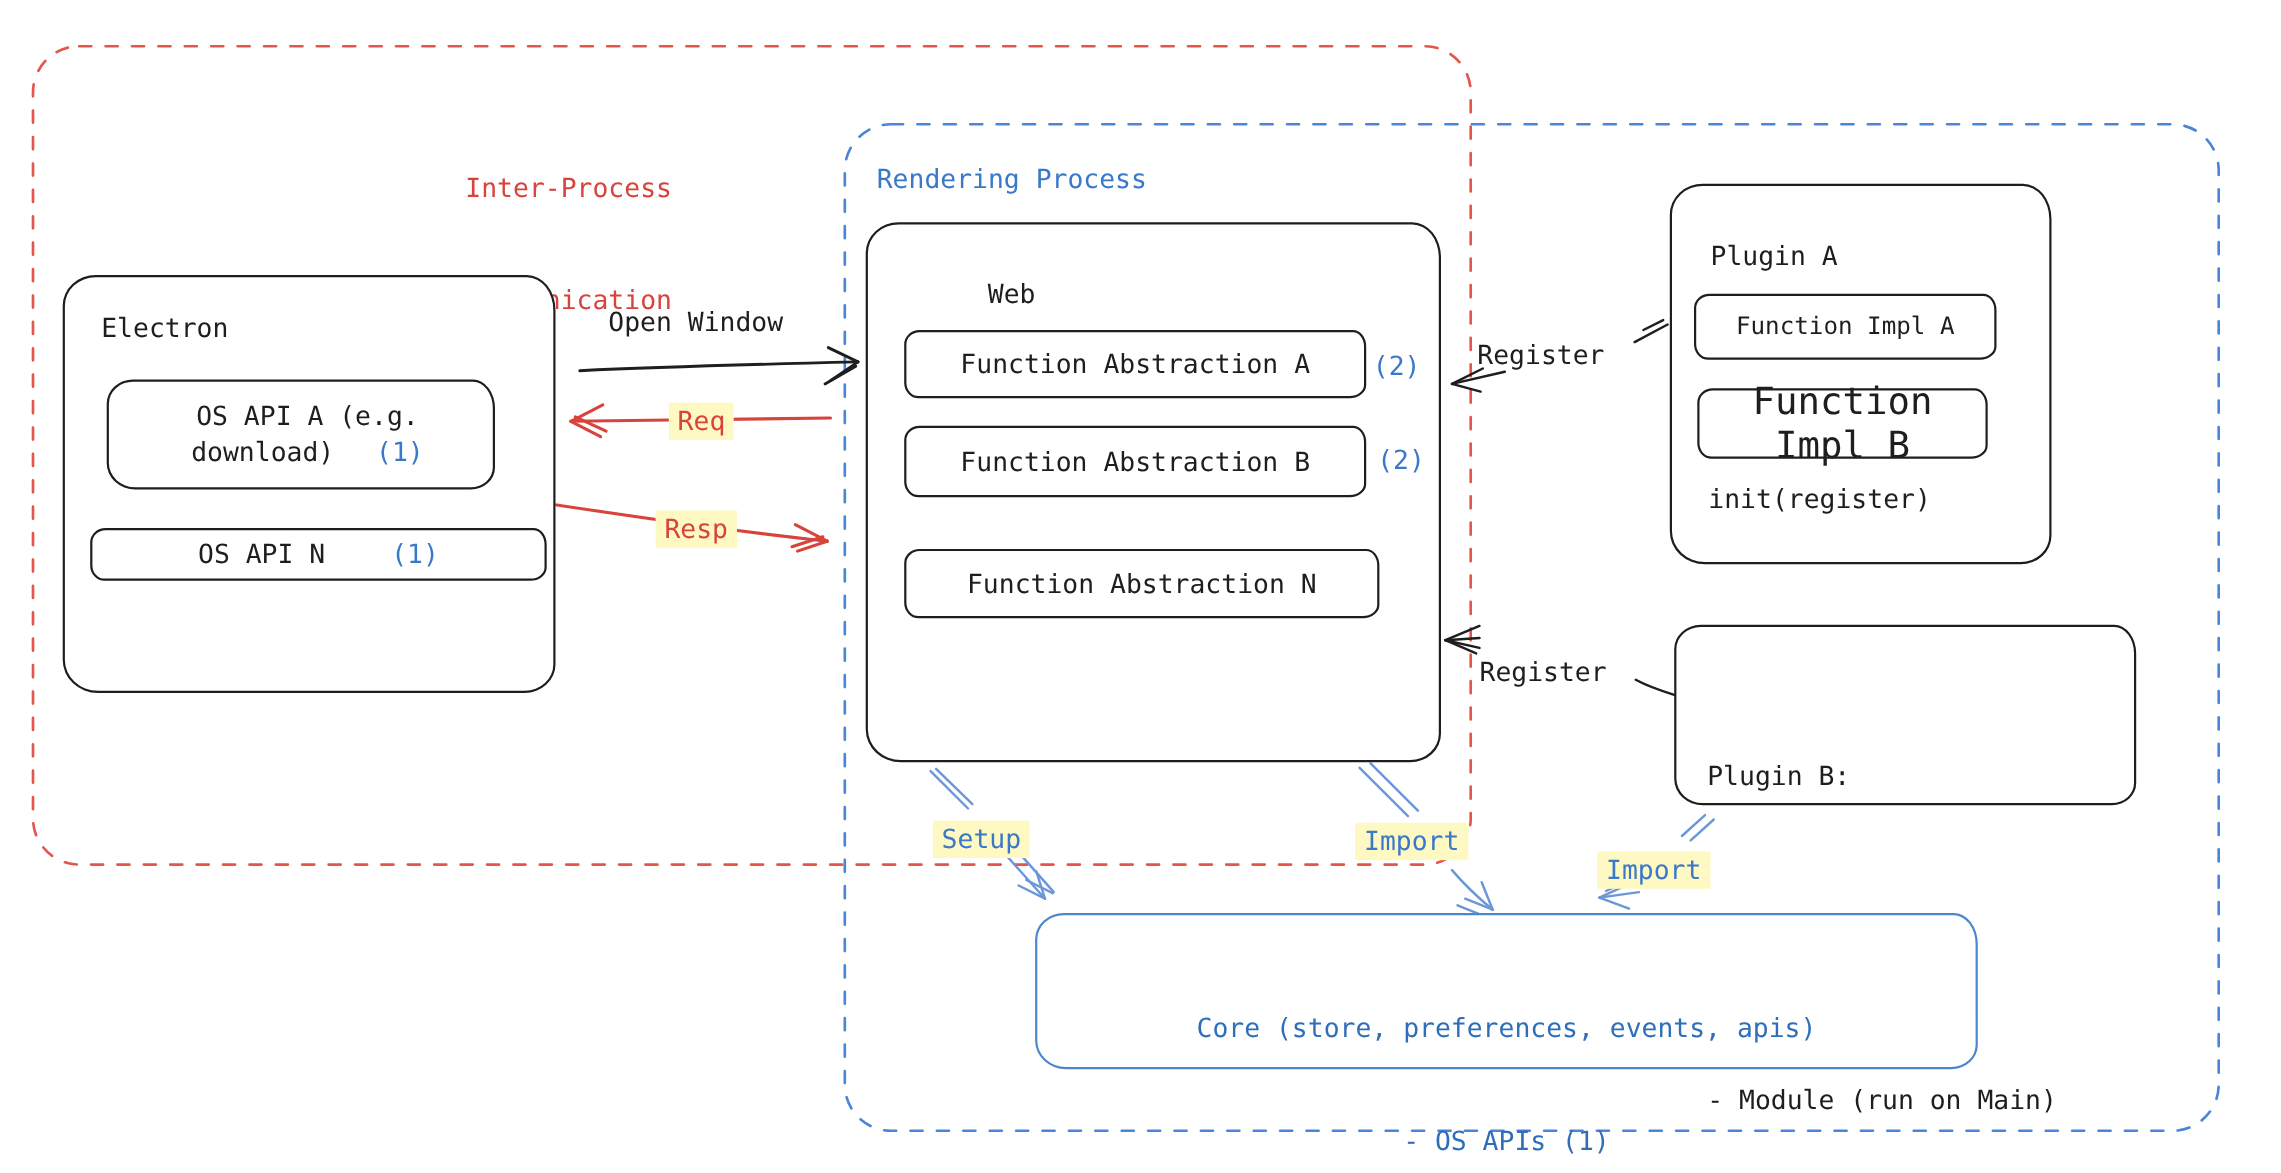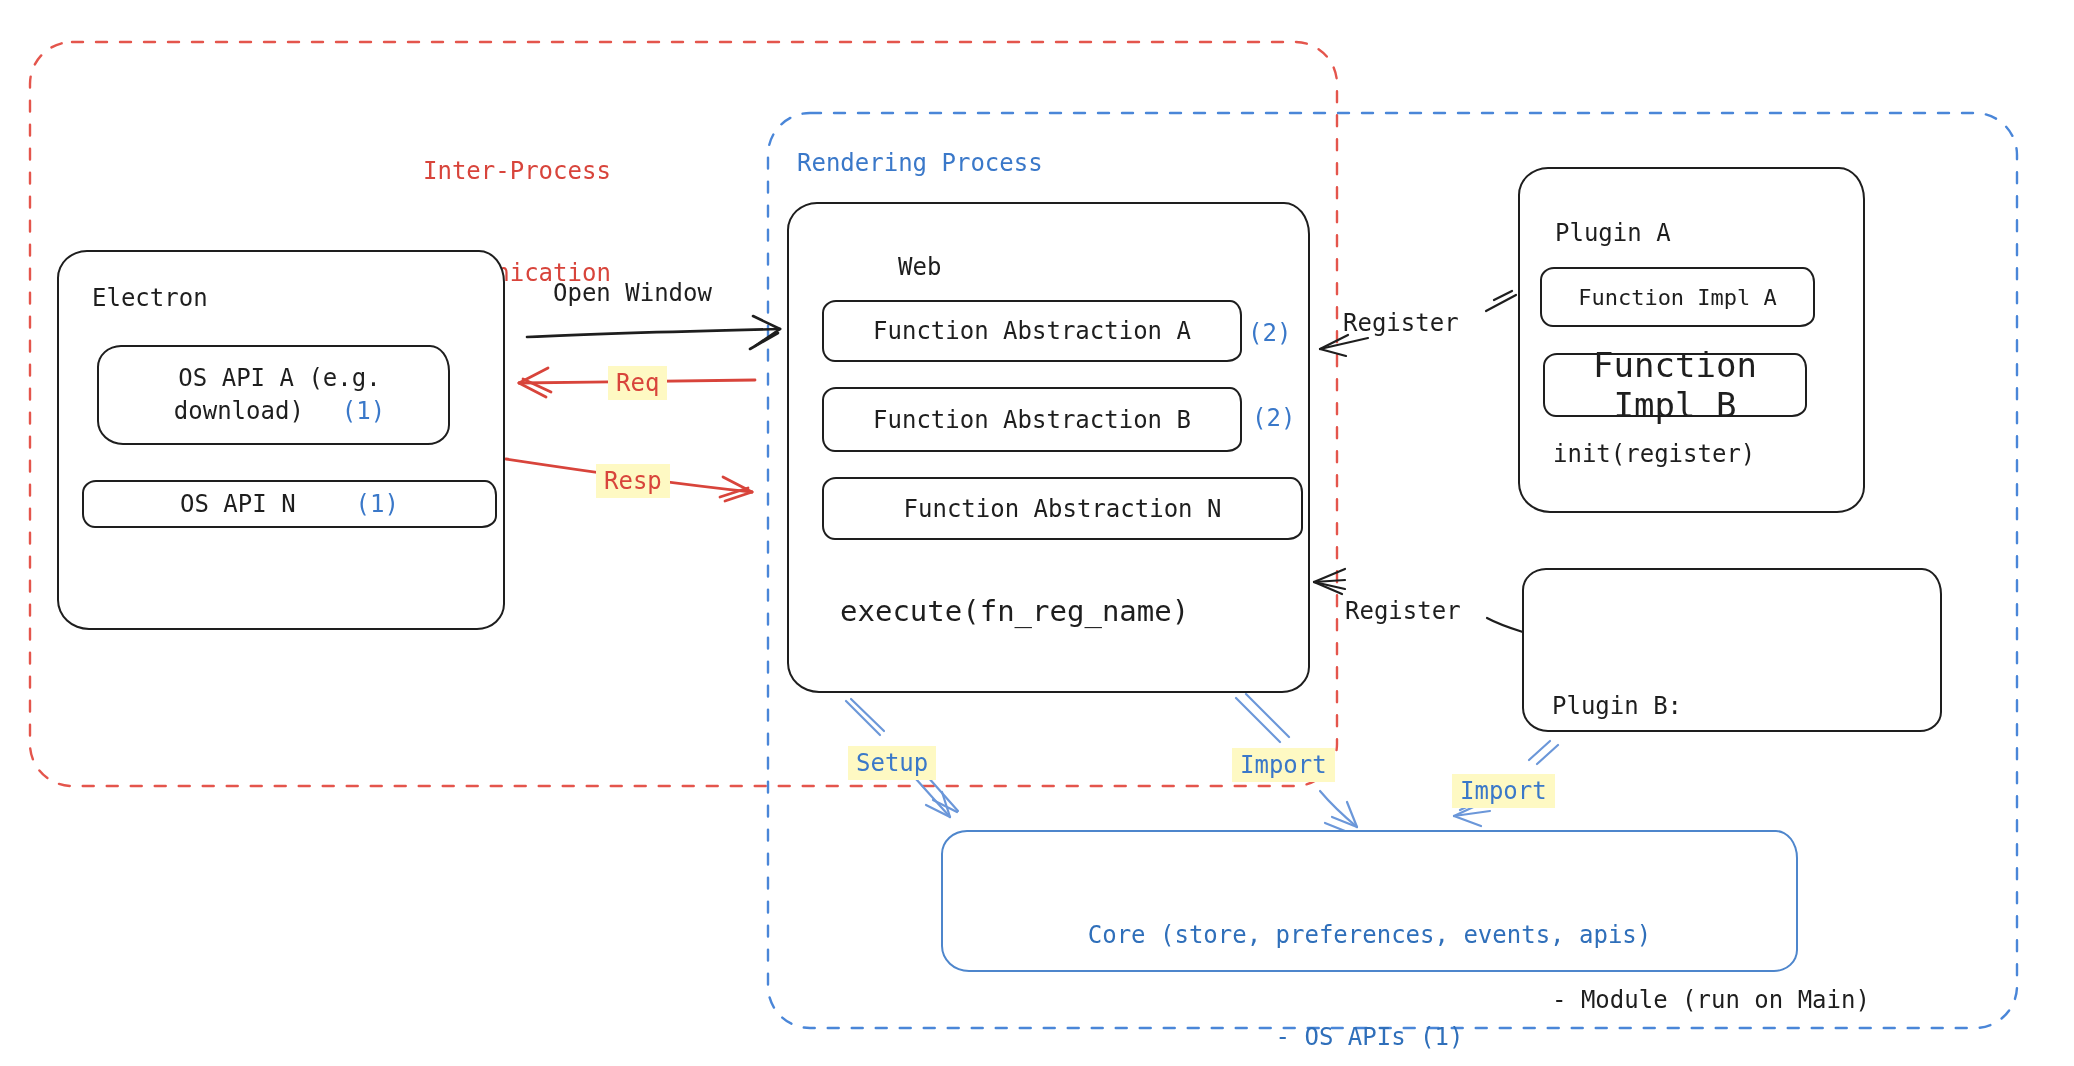--- a/index.html
+++ b/index.html
@@ -136,23 +136,22 @@
 
   <div class="box r-lg" style="left:787px;top:202px;width:523px;height:491px;"></div>
   <div class="label" style="left:898px;top:250px;">Web</div>
 
   <div class="box r-sm center-text" style="left:822px;top:300px;width:420px;height:62px;">Function Abstraction A</div>
   <div class="label blue" style="left:1248px;top:316px;">(2)</div>
 
   <div class="box r-sm center-text" style="left:822px;top:387px;width:420px;height:65px;">Function Abstraction B</div>
   <div class="label blue" style="left:1252px;top:401px;">(2)</div>
 
-  <div class="box r-sm center-text" style="left:822px;top:477px;width:481px;height:63px;">Function Abstraction N</div>
+  <div class="box r-sm center-text" style="left:822px;top:499px;width:432px;height:63px;">Function Abstraction N</div>
 
-  <div class="label" style="left:840px;top:594px;font-size:29px;">execute(fn_reg_name)</div>
 
   <div class="label" style="left:1343px;top:306px;">Register</div>
   <div class="label" style="left:1345px;top:594px;">Register</div>
 
   <div class="box r-lg" style="left:1518px;top:167px;width:347px;height:346px;"></div>
   <div class="label" style="left:1555px;top:216px;">Plugin A</div>
   <div class="box r-sm center-text" style="left:1540px;top:267px;width:275px;height:60px;font-size:22px;">Function Impl A</div>
   <div class="box r-sm center-text" style="left:1543px;top:353px;width:264px;height:64px;font-size:34px;">Function Impl B</div>
   <div class="label" style="left:1553px;top:437px;">init(register)</div>
 

